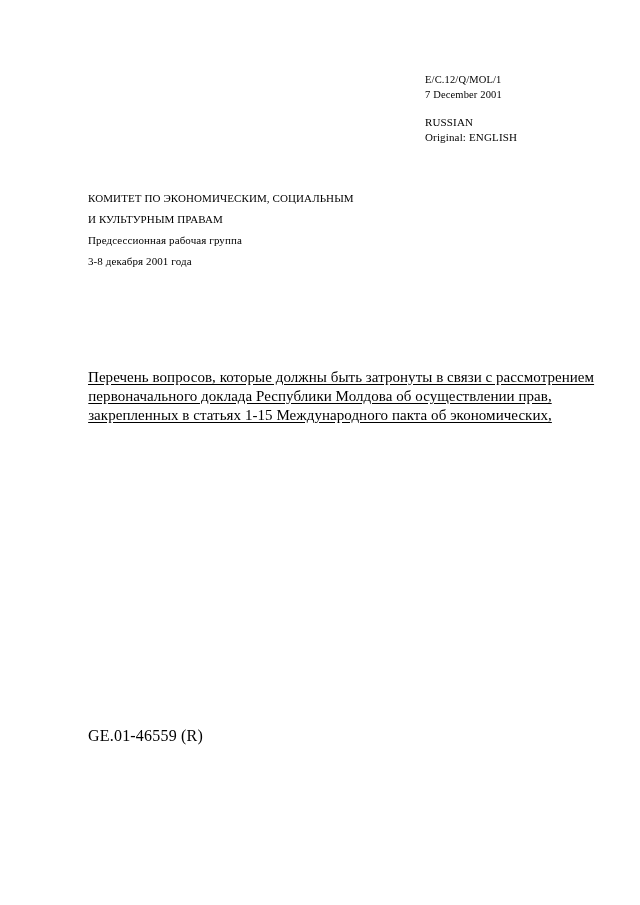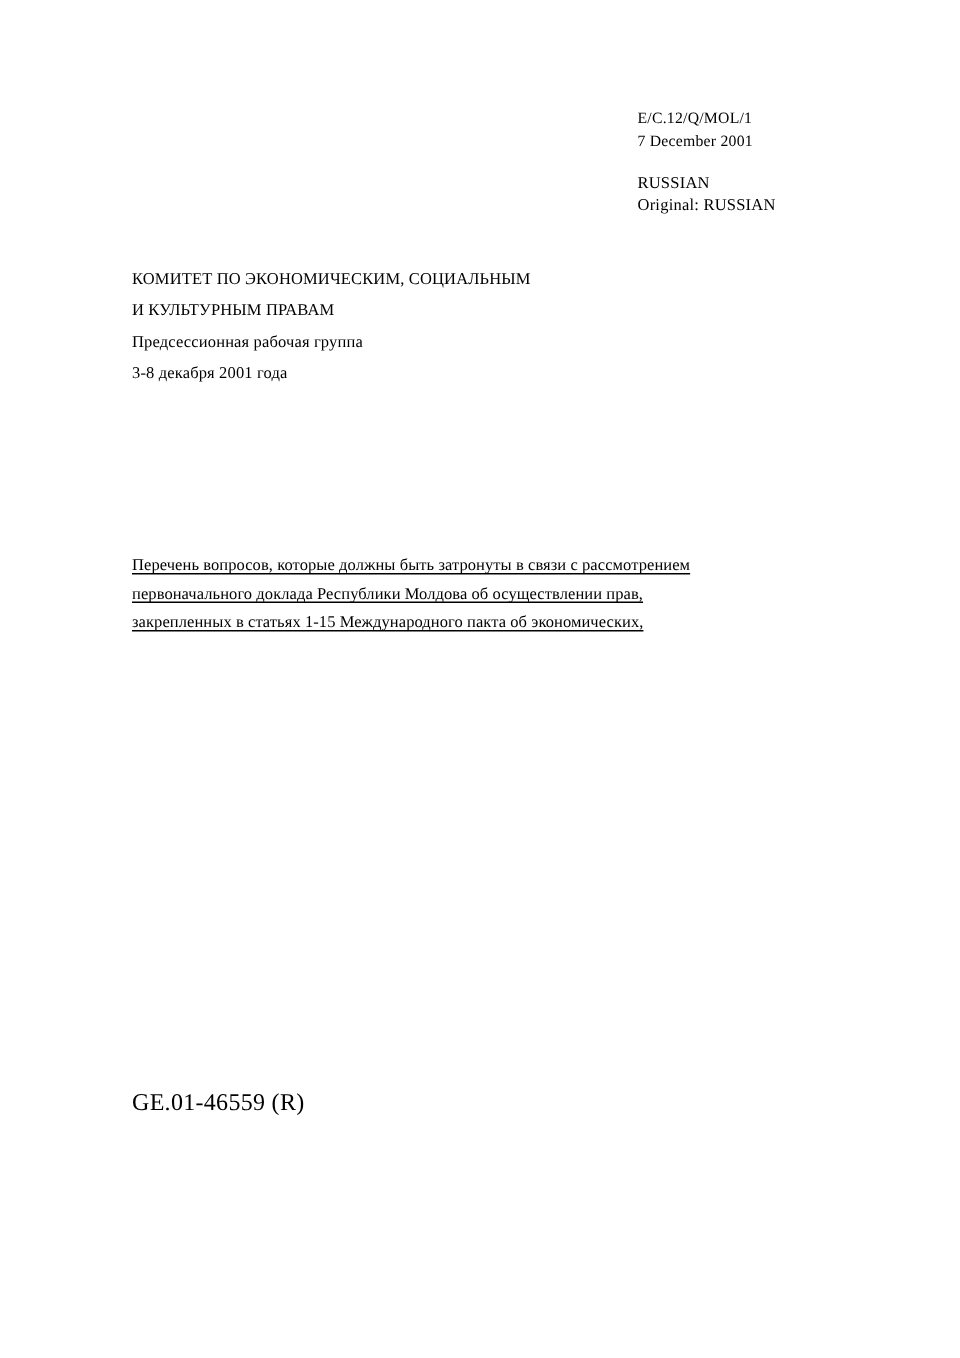--- a/index.html
+++ b/index.html
@@ -40,35 +40,35 @@
     font-size: 11px;
     line-height: 15px;
     letter-spacing: 0.15px;
   }
   .lang-block div {
     white-space: nowrap;
   }
   .committee-block {
     position: absolute;
     left: 88px;
-    top: 176px;
+    top: 188px;
     font-size: 11px;
     line-height: 21px;
     letter-spacing: 0.1px;
   }
   .committee-block div {
     white-space: nowrap;
   }
   .title-block {
     position: absolute;
     left: 88px;
     top: 368px;
     width: 464px;
-    text-align: left;
-    font-size: 11px;
+    text-align: center;
+    font-size: 15px;
     line-height: 19px;
     letter-spacing: 0.05px;
   }
   .title-block span.u {
     text-decoration: underline;
     text-underline-offset: 2px;
   }
   .title-block div {
     white-space: nowrap;
   }
@@ -86,21 +86,21 @@
 
 <div class="page">
 
   <div class="symbol-block">
     <div>E/C.12/Q/MOL/1</div>
     <div>7 December 2001</div>
   </div>
 
   <div class="lang-block">
     <div>RUSSIAN</div>
-    <div>Original:  RUSSIAN</div>
+    <div>Original:  ENGLISH</div>
   </div>
 
   <div class="committee-block">
     <div>КОМИТЕТ ПО ЭКОНОМИЧЕСКИМ, СОЦИАЛЬНЫМ</div>
     <div>И КУЛЬТУРНЫМ ПРАВАМ</div>
     <div>Предсессионная рабочая группа</div>
     <div>3-8 декабря 2001 года</div>
   </div>
 
   <div class="title-block">

